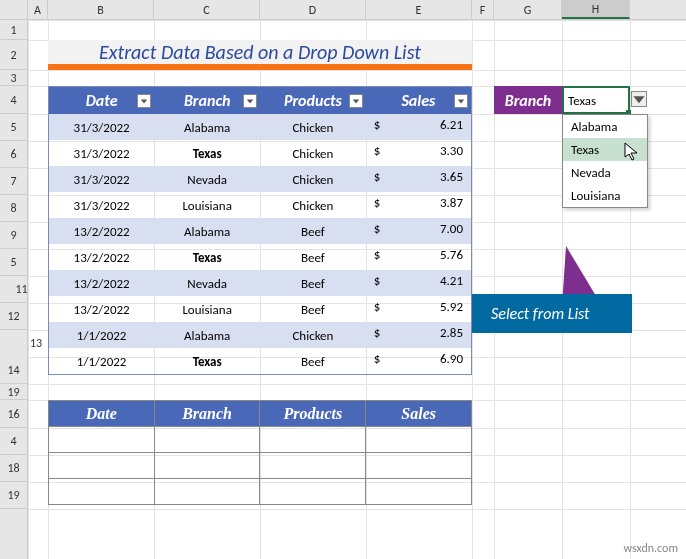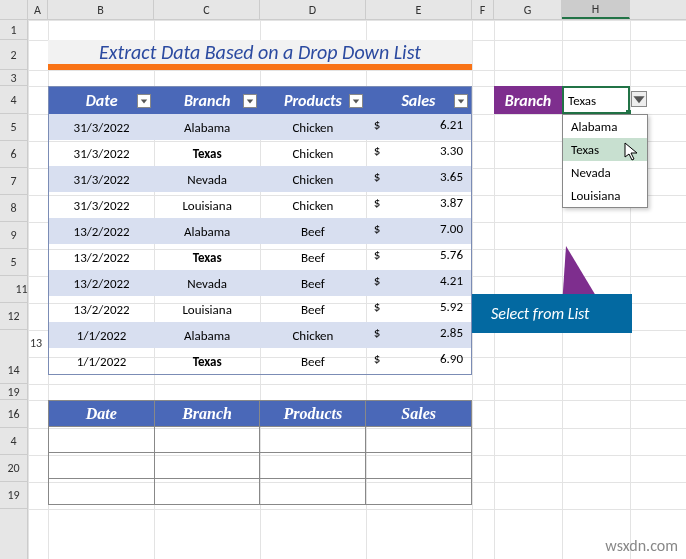--- a/index.html
+++ b/index.html
@@ -45,21 +45,21 @@
   .ddlist { position:absolute; background:#fff; border:1px solid #888; box-shadow:2px 2px 4px rgba(0,0,0,0.2); font-size:13px; }
   .ddlist .item { padding:4px 12px 4px 8px; cursor:default; }
   .ddlist .item.hov { background:#c8e0d0; }
 
   .cursor { position:absolute; width:16px; height:20px; pointer-events:none; }
 
   .callout { position:absolute; width:160px; }
   .callout .tail { position:absolute; top:-48px; right:30px; width:0; height:0; border-left:4px solid transparent; border-right:36px solid transparent; border-bottom:60px solid #7e2e8e; }
   .callout .box { background:#0369a1; color:#fff; font-style:italic; font-family:Georgia, serif; font-size:16px; padding:10px 19px; position:relative; }
 
-  .watermark { position:absolute; bottom:4px; right:8px; font-size:16px; color:#888; }
+  .watermark { position:absolute; bottom:4px; right:8px; font-size:12px; color:#888; }
 </style>
 </head>
 <body>
 
 <div class="colhdr">
   <div class="rowlabelspace"></div>
   <div id="colhdr-slots" style="display: contents;"></div>
 <div class="c" style="width: 20px;">A</div>
     <div class="c" style="width: 106px;">B</div>
     <div class="c" style="width: 106px;">C</div>
@@ -81,21 +81,21 @@
     <div class="r" style="height: 27px;">8</div>
     <div class="r" style="height: 27px;">9</div>
     <div class="r" style="height: 27px;">5</div>
     <div class="r" style="height: 27px; padding-left: 16px;">11</div>
     <div class="r" style="height: 27px;">12</div>
     <div class="r" style="height: 27px; margin-left: 36px;">13</div>
     <div class="r" style="height: 27px;">14</div>
     <div class="r" style="height: 16px;">19</div>
     <div class="r" style="height: 28px;">16</div>
     <div class="r" style="height: 27px;">4</div>
-    <div class="r" style="height: 27px;">20</div>
+    <div class="r" style="height: 27px;">18</div>
     <div class="r" style="height: 27px;">19</div>
   </div>
 
 <div class="grid">
   <div class="gridlines" id="gridlines">
       <div class="vline" style="left: 0px;"></div>
       <div class="vline" style="left: 20px;"></div>
       <div class="vline" style="left: 126px;"></div>
       <div class="vline" style="left: 232px;"></div>
       <div class="vline" style="left: 338px;"></div>

